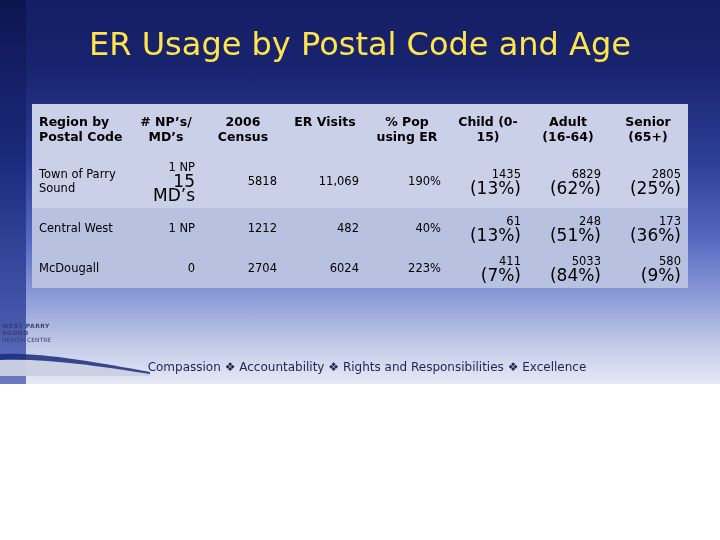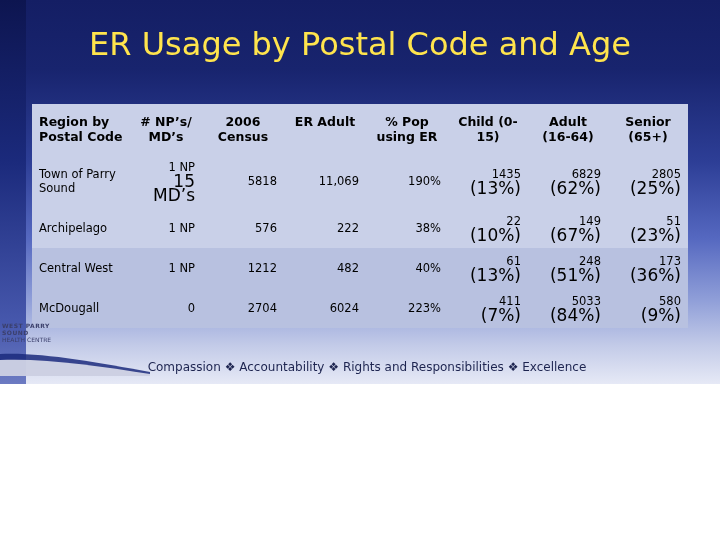--- a/index.html
+++ b/index.html
@@ -137,21 +137,21 @@
         <col style="width:82px">
         <col style="width:80px">
         <col style="width:80px">
         <col style="width:80px">
       </colgroup>
       <thead>
         <tr class="hdr">
           <th class="left-col">Region by Postal Code</th>
           <th class="num-h"># NP’s/ MD’s</th>
           <th class="num-h">2006 Census</th>
-          <th class="num-h">ER Adult</th>
+          <th class="num-h">ER Visits</th>
           <th class="num-h">% Pop using ER</th>
           <th class="num-h">Child (0-15)</th>
           <th class="num-h">Adult (16-64)</th>
           <th class="num-h">Senior (65+)</th>
         </tr>
       </thead>
       <tbody>
         <tr class="rowA">
           <td class="left-col">Town of Parry Sound</td>
           <td class="num">
@@ -165,41 +165,20 @@
             <span>1435</span>
             <span class="sub">(13%)</span>
           </td>
           <td class="num">
             <span>6829</span>
             <span class="sub">(62%)</span>
           </td>
           <td class="num">
             <span>2805</span>
             <span class="sub">(25%)</span>
-          </td>
-        </tr>
-        <tr class="rowA">
-          <td class="left-col">Archipelago</td>
-          <td class="num">
-            <span>1 NP</span>
-          </td>
-          <td class="num">576</td>
-          <td class="num">222</td>
-          <td class="num">38%</td>
-          <td class="num">
-            <span>22</span>
-            <span class="sub">(10%)</span>
-          </td>
-          <td class="num">
-            <span>149</span>
-            <span class="sub">(67%)</span>
-          </td>
-          <td class="num">
-            <span>51</span>
-            <span class="sub">(23%)</span>
           </td>
         </tr>
         <tr class="rowB">
           <td class="left-col">Central West</td>
           <td class="num">
             <span>1 NP</span>
           </td>
           <td class="num">1212</td>
           <td class="num">482</td>
           <td class="num">40%</td>

